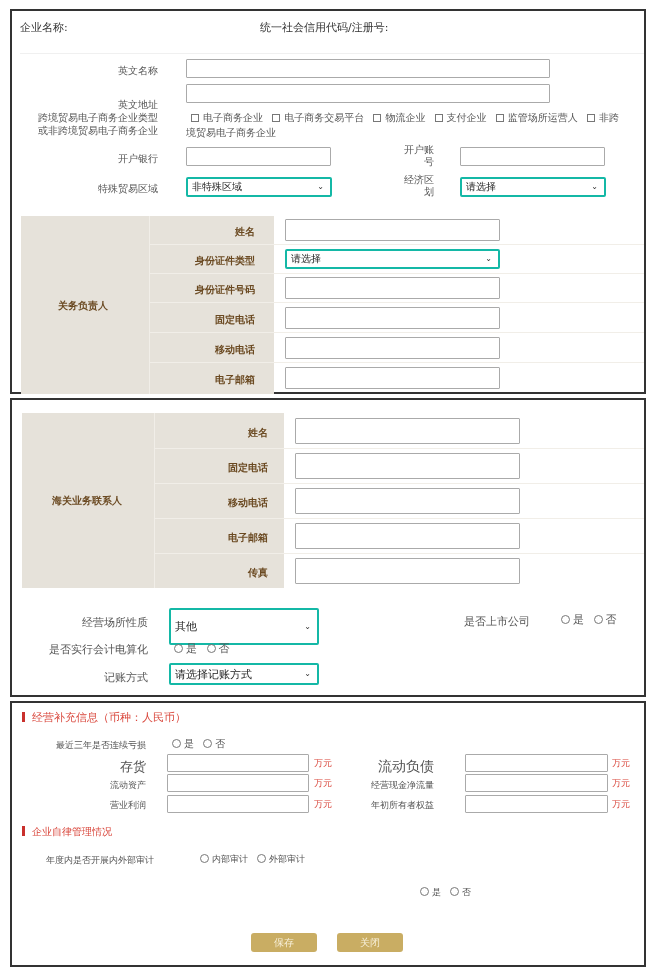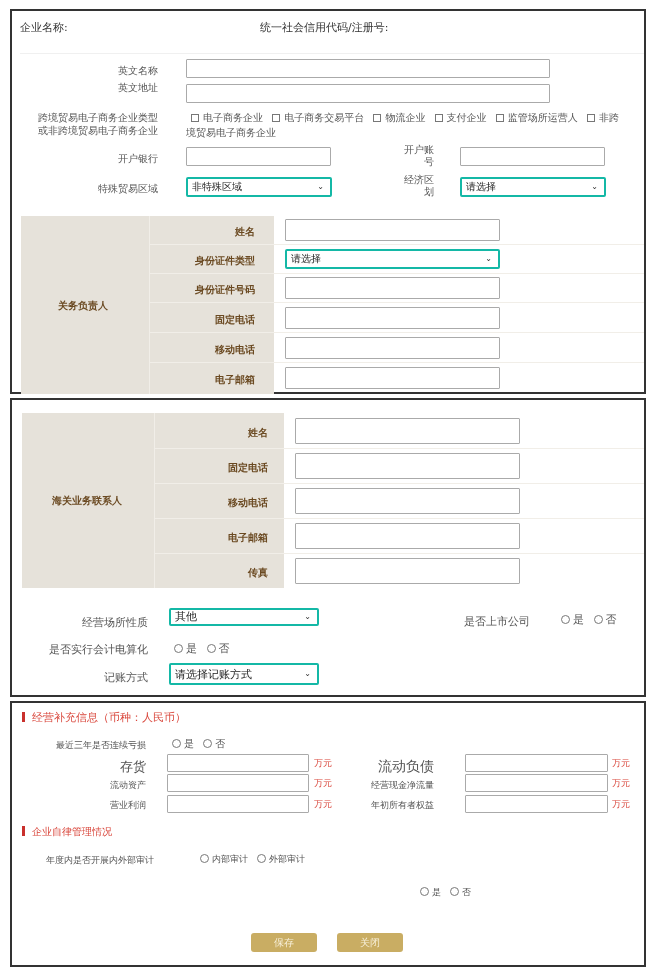--- a/index.html
+++ b/index.html
@@ -28,21 +28,21 @@
 <body>
 
 <div class="panel" style="top:9px; height:385px;">
   <span class="abs" style="left:8px; top:9px; font-size:11px; color:#333;">企业名称:</span>
   <span class="abs" style="left:248px; top:9px; font-size:11px; color:#333;">统一社会信用代码/注册号:</span>
   <div class="rowsep" style="left:8px; right:0; top:42px;"></div>
 
   <span class="lbl" style="right:486px; top:53px;">英文名称</span>
   <div class="inp" style="left:174px; top:48px; width:364px; height:19px;"></div>
 
-  <span class="lbl" style="right:486px; top:70px;">英文地址</span>
+  <span class="lbl" style="right:486px; top:87px;">英文地址</span>
   <div class="inp" style="left:174px; top:73px; width:364px; height:19px;"></div>
 
   <span class="lbl" style="right:486px; top:100px; line-height:13px;text-align:right;">
     <span>跨境贸易电子商务企业类型</span><br>
     <span>或非跨境贸易电子商务企业</span>
   </span>
   <div class="abs" style="left:179px; top:100px; width:450px; line-height:14px; color:#555;">
     <span class="ropt"><span class="cb"></span><span>电子商务企业</span></span>
     <span class="ropt"><span class="cb"></span><span>电子商务交易平台</span></span>
     <span class="ropt"><span class="cb"></span><span>物流企业</span></span>
@@ -125,21 +125,21 @@
   <span class="tbl-rlabel" style="right:376px; top:96px;">移动电话</span>
   <div class="inp" style="left:283px; top:88px; width:225px; height:26px;"></div>
 
   <span class="tbl-rlabel" style="right:376px; top:131px;">电子邮箱</span>
   <div class="inp" style="left:283px; top:123px; width:225px; height:26px;"></div>
 
   <span class="tbl-rlabel" style="right:376px; top:166px;">传真</span>
   <div class="inp" style="left:283px; top:158px; width:225px; height:26px;"></div>
 
   <span class="lbl" style="right:496px; top:215px; font-size:11px;">经营场所性质</span>
-  <div class="sel" style="left:157px; top:208px; width:150px; height:18px; font-size:11px;align-items:flex-end;">
+  <div class="sel" style="left:157px; top:208px; width:150px; height:37px; font-size:11px;">
     <span>其他</span>
     <span class="chev">⌄</span>
   </div>
 
   <span class="lbl" style="left:452px; top:214px; font-size:11px;">是否上市公司</span>
   <div class="abs" style="left:549px; top:212px; font-size:11px;">
     <span class="ropt"><span class="radio"></span><span>是</span></span>
     <span class="ropt"><span class="radio"></span><span>否</span></span>
   </div>
 

